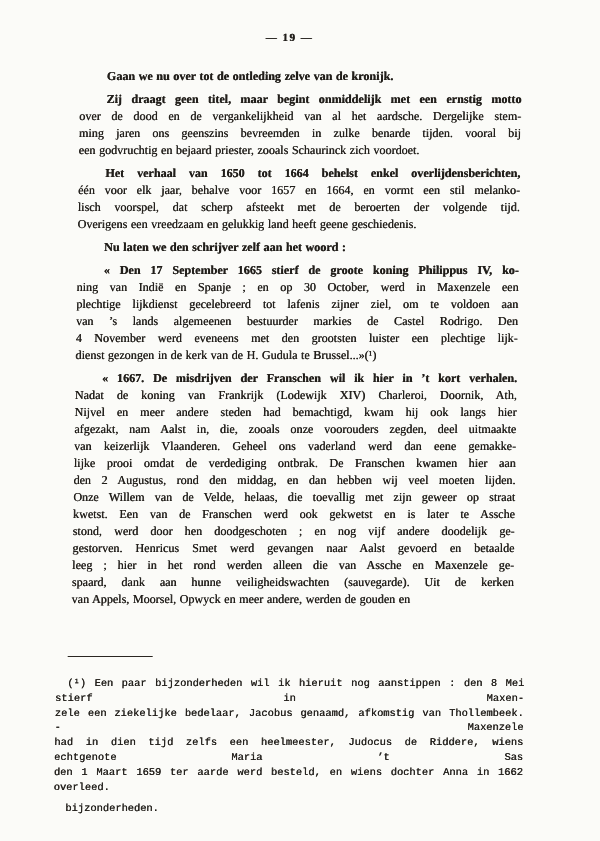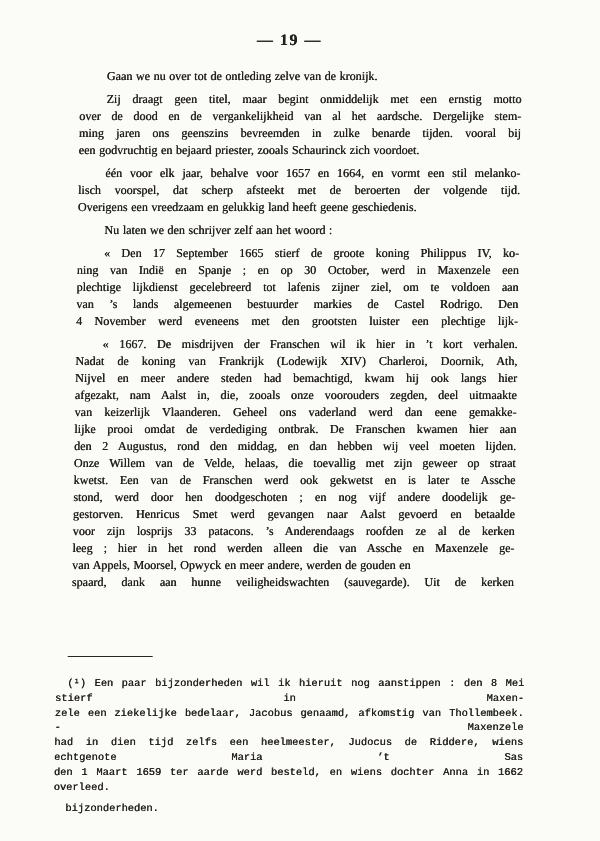--- a/index.html
+++ b/index.html
@@ -18,42 +18,42 @@
     color: #221f1b;
     transform: skewX(-0.9deg);
     transform-origin: 0 0;
   }
   .page-number {
     position: absolute;
     top: 31px;
     left: 69px;
     width: 442px;
     text-align: center;
-    font-size: 16px;
+    font-size: 11px;
     font-weight: bold;
     letter-spacing: 1.5px;
     text-shadow: 0.3px 0 0 currentColor;
   }
   .text-block {
     position: absolute;
     top: 68px;
     left: 81px;
     width: 442px;
     font-size: 12.1px;
     line-height: 17px;
   }
   .paragraph { margin: 0 0 6px 0; }
   .line {
     text-align: justify;
     text-align-last: justify;
     text-shadow: 0.3px 0 0 currentColor;
     word-spacing: 0.5px;
   }
   .line.last { text-align-last: left; }
-  .paragraph > .line:first-child { text-indent: 27px; }
+  .paragraph > .line:first-child { text-indent: 27px; font-weight: bold; }
   .footnote-rule {
     position: absolute;
     top: 656px;
     left: 78px;
     width: 85px;
     height: 0;
     border-top: 1.5px solid #2a2622;
   }
   .footnotes {
     position: absolute;
@@ -77,50 +77,51 @@
       <div class="paragraph">
         <div class="line last">Gaan we nu over tot de ontleding zelve van de kronijk.</div>
       </div>
       <div class="paragraph">
         <div class="line">Zij draagt geen titel, maar begint onmiddelijk met een ernstig motto</div>
         <div class="line">over de dood en de vergankelijkheid van al het aardsche. Dergelijke stem-</div>
         <div class="line">ming jaren ons geenszins bevreemden in zulke benarde tijden. vooral bij</div>
         <div class="line last">een godvruchtig en bejaard priester, zooals Schaurinck zich voordoet.</div>
       </div>
       <div class="paragraph">
+        <div class="line">Het verhaal van 1650 tot 1664 behelst enkel overlijdensberichten,</div>
         <div class="line">één voor elk jaar, behalve voor 1657 en 1664, en vormt een stil melanko-</div>
         <div class="line">lisch voorspel, dat scherp afsteekt met de beroerten der volgende tijd.</div>
         <div class="line last">Overigens een vreedzaam en gelukkig land heeft geene geschiedenis.</div>
       </div>
       <div class="paragraph">
         <div class="line last">Nu laten we den schrijver zelf aan het woord :</div>
       </div>
       <div class="paragraph">
         <div class="line">« Den 17 September 1665 stierf de groote koning Philippus IV, ko-</div>
         <div class="line">ning van Indië en Spanje ; en op 30 October, werd in Maxenzele een</div>
         <div class="line">plechtige lijkdienst gecelebreerd tot lafenis zijner ziel, om te voldoen aan</div>
         <div class="line">van ’s lands algemeenen bestuurder markies de Castel Rodrigo. Den</div>
         <div class="line">4 November werd eveneens met den grootsten luister een plechtige lijk-</div>
+        <div class="line last">dienst gezongen in de kerk van de H. Gudula te Brussel...»(¹)</div>
       </div>
       <div class="paragraph">
         <div class="line">« 1667. De misdrijven der Franschen wil ik hier in ’t kort verhalen.</div>
         <div class="line">Nadat de koning van Frankrijk (Lodewijk XIV) Charleroi, Doornik, Ath,</div>
         <div class="line">Nijvel en meer andere steden had bemachtigd, kwam hij ook langs hier</div>
         <div class="line">afgezakt, nam Aalst in, die, zooals onze voorouders zegden, deel uitmaakte</div>
         <div class="line">van keizerlijk Vlaanderen. Geheel ons vaderland werd dan eene gemakke-</div>
         <div class="line">lijke prooi omdat de verdediging ontbrak. De Franschen kwamen hier aan</div>
         <div class="line">den 2 Augustus, rond den middag, en dan hebben wij veel moeten lijden.</div>
         <div class="line">Onze Willem van de Velde, helaas, die toevallig met zijn geweer op straat</div>
         <div class="line">kwetst. Een van de Franschen werd ook gekwetst en is later te Assche</div>
         <div class="line">stond, werd door hen doodgeschoten ; en nog vijf andere doodelijk ge-</div>
         <div class="line">gestorven. Henricus Smet werd gevangen naar Aalst gevoerd en betaalde</div>
-        <div class="line">voor zijn losprijs 33 patacons. ’s Anderendaags roofden ze al de kerken</div>
         <div class="line">leeg ; hier in het rond werden alleen die van Assche en Maxenzele ge-</div>
+        <div class="line">spaard, dank aan hunne veiligheidswachten (sauvegarde). Uit de kerken</div>
         <div class="line last">van Appels, Moorsel, Opwyck en meer andere, werden de gouden en</div>
-        <div class="line">spaard, dank aan hunne veiligheidswachten (sauvegarde). Uit de kerken</div>
       </div>
     </div>
 
   <div class="footnote-rule"></div>
 
   <div class="footnotes" id="footnotes">
       <div class="footnote">
         <div class="line">(¹) Een paar bijzonderheden wil ik hieruit nog aanstippen : den 8 Mei stierf in Maxen-</div>
         <div class="line">zele een ziekelijke bedelaar, Jacobus genaamd, afkomstig van Thollembeek. - Maxenzele</div>
         <div class="line">had in dien tijd zelfs een heelmeester, Judocus de Riddere, wiens echtgenote Maria ’t Sas</div>

